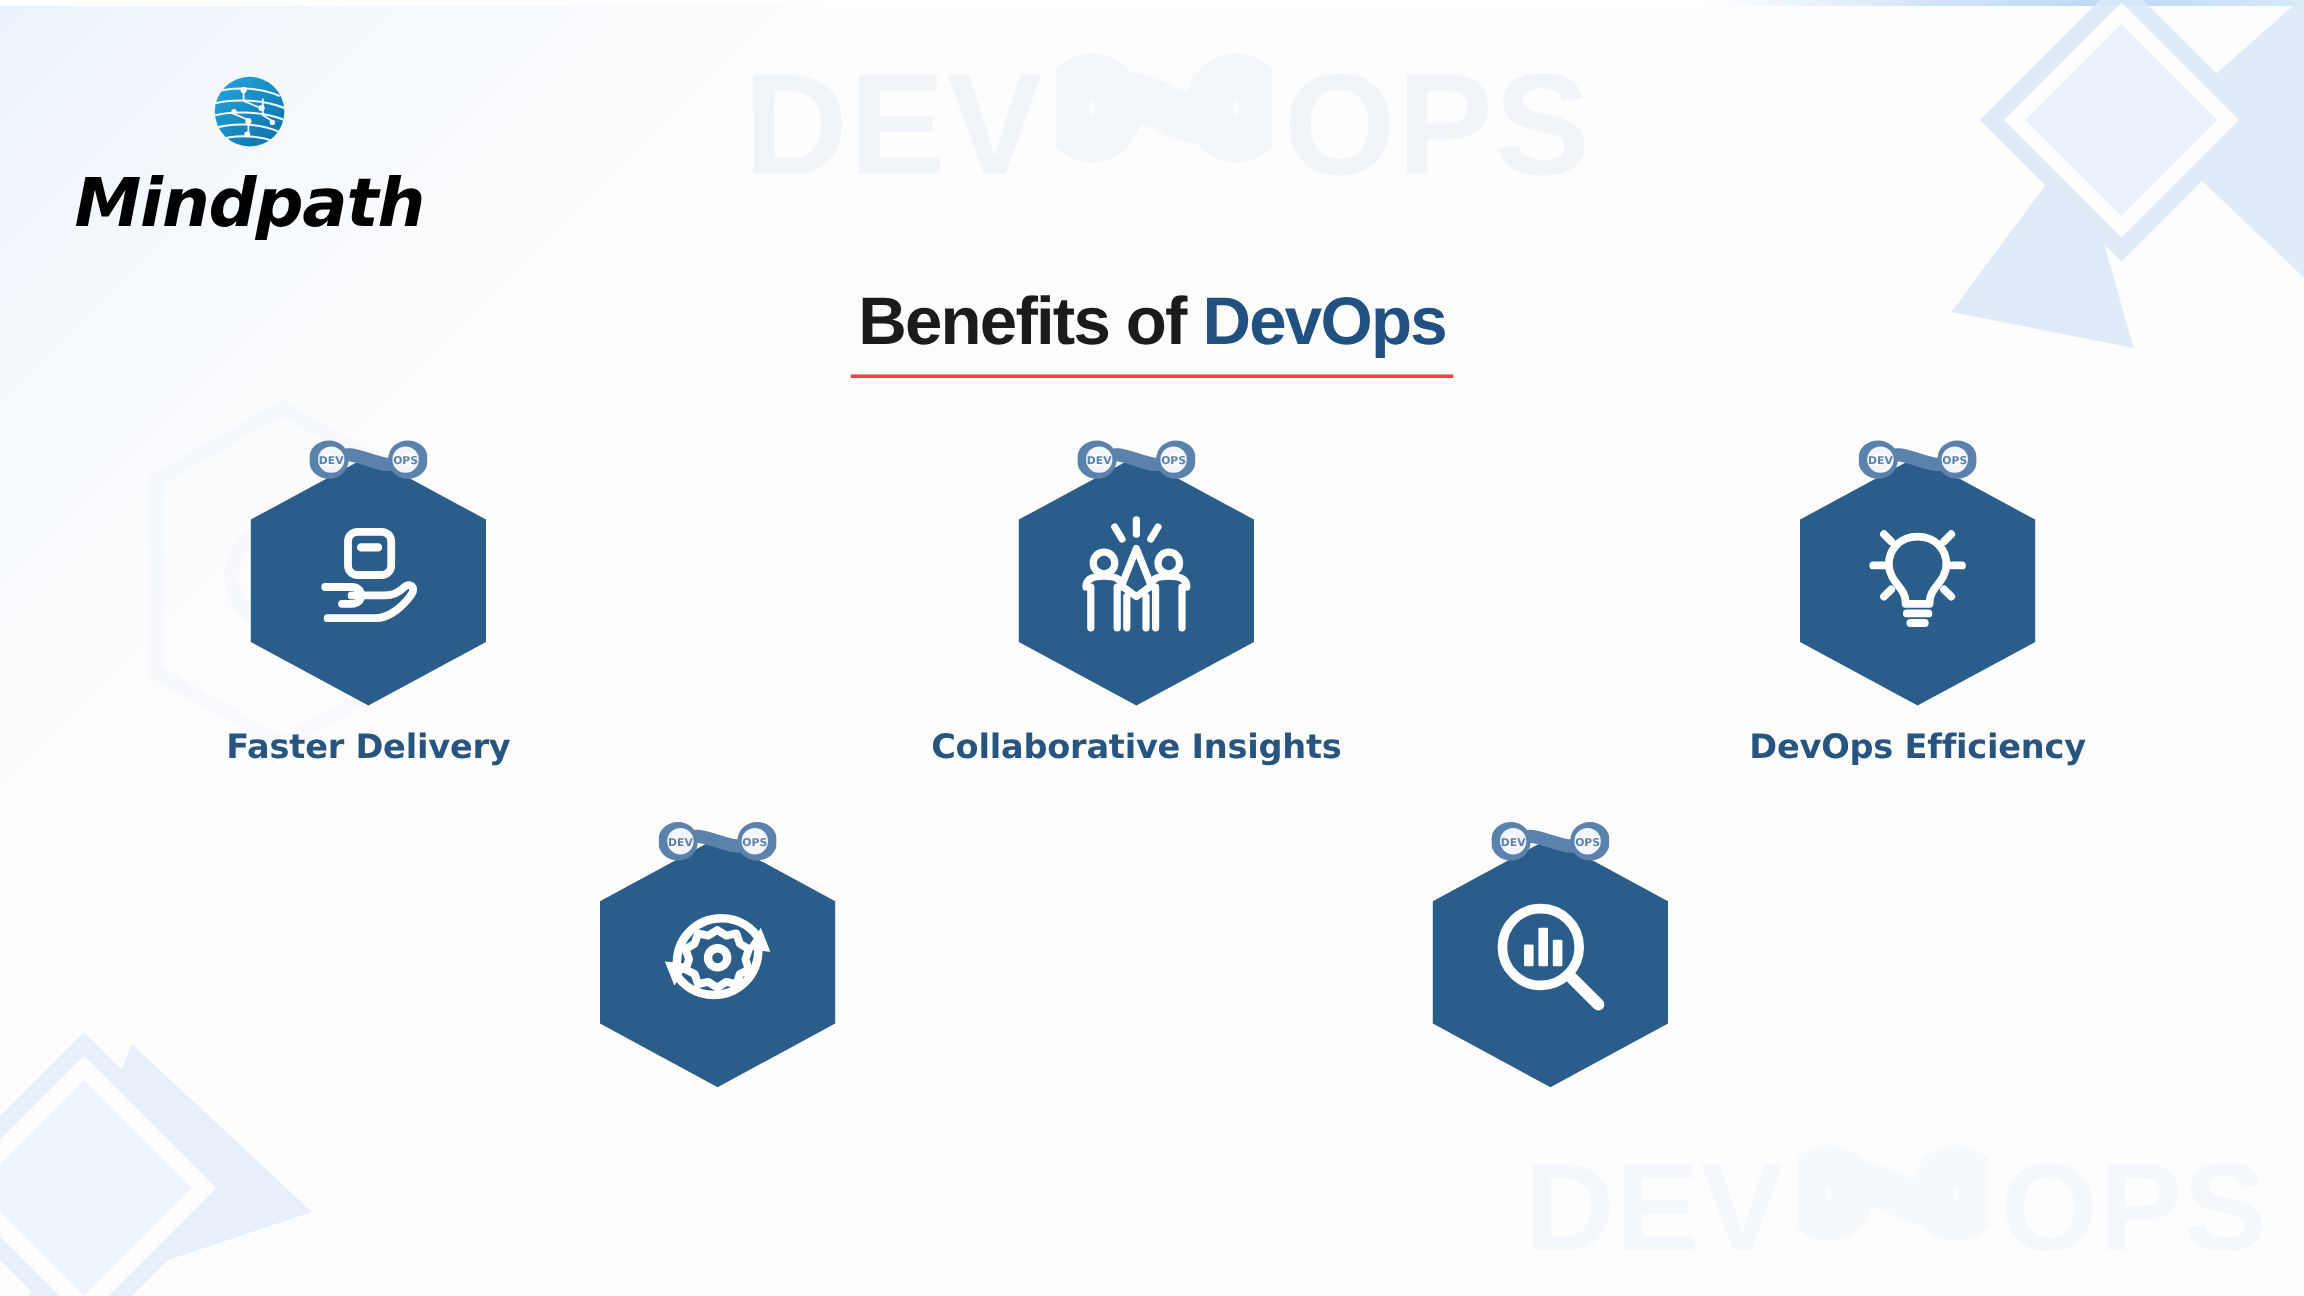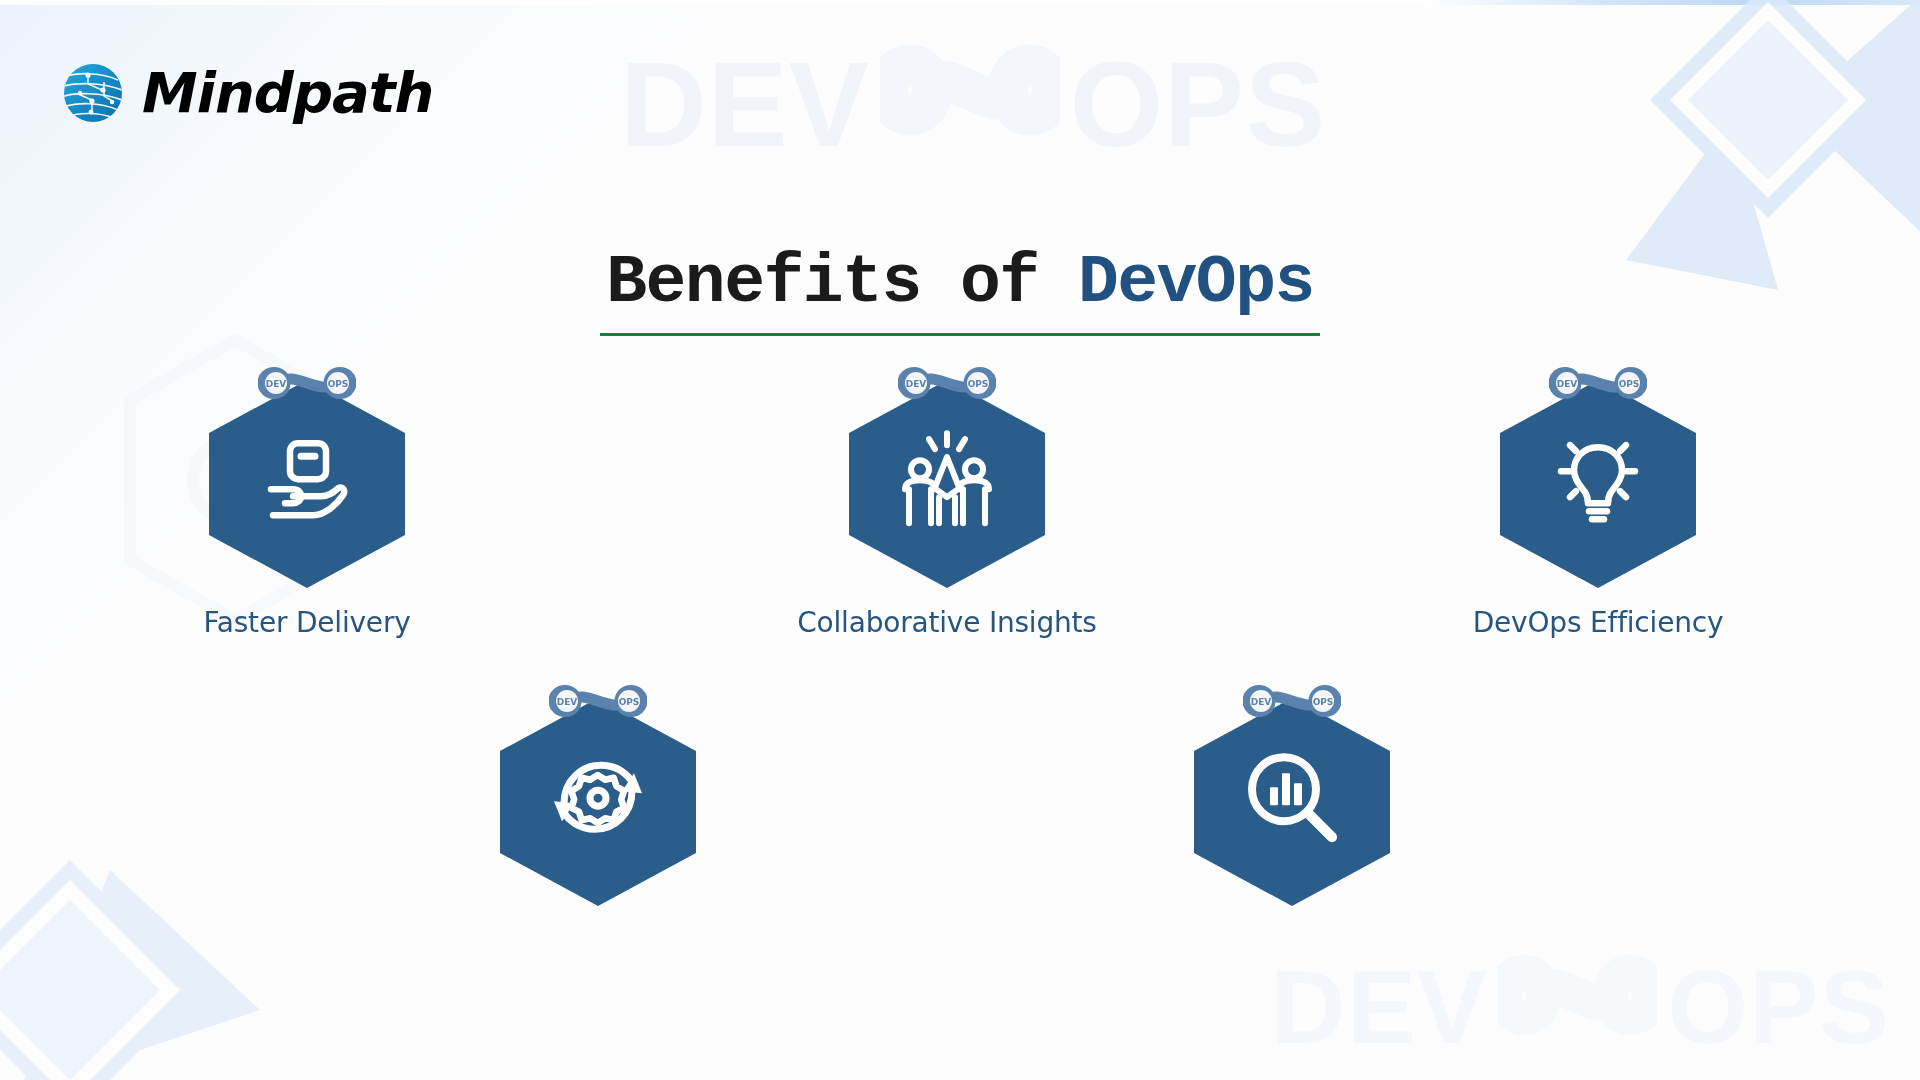--- a/index.html
+++ b/index.html
@@ -78,20 +78,21 @@
   }
 
   
   .logo {
     position: absolute;
     top: 62px;
     left: 62px;
     display: flex;
     align-items: center;
     gap: 18px;
+    flex-direction: column;
   }
   .logo-mark { width: 62px; height: 62px; display: block; }
   .logo-text {
     font-family: "DejaVu Sans", sans-serif;
     font-size: 56px;
     font-weight: 700;
     font-style: italic;
     color: #000000;
     letter-spacing: -1px;
     line-height: 1;
@@ -100,28 +101,28 @@
   
   .title-wrap {
     position: absolute;
     top: 200px;
     left: 0;
     width: 1920px;
     text-align: center;
   }
   .title {
     display: inline-block;
-    font-family: Liberation Mono, monospace;
-    font-size: 68px;
+    font-family: Liberation Sans, sans-serif;
+    font-size: 56px;
     font-weight: 700;
     color: #1b1b1b;
     letter-spacing: -1.5px;
     line-height: 1.08;
     padding: 0 6px 14px 6px;
-    border-bottom: 3px solid #15803d;
+    border-bottom: 3px solid #ef4444;
     white-space: nowrap;
   }
   .title .accent { color: #205180; }
 
   
   .card {
     position: absolute;
     width: 360px;
     text-align: center;
   }
@@ -155,21 +156,21 @@
     transform: translate(-50%, -46%);
     width: 104px;
     height: 104px;
     z-index: 2;
   }
   .glyph svg { display: block; }
   .card-label {
     margin-top: 16px;
     font-family: "DejaVu Sans", sans-serif;
     font-size: 28px;
-    font-weight: 400;
+    font-weight: 700;
     color: #27557f;
     letter-spacing: -0.2px;
     white-space: nowrap;
   }
 
   
   .card-1 { left:  127px; top: 360px; }
   .card-2 { left:  767px; top: 360px; }
   .card-3 { left: 1418px; top: 360px; }
   .card-4 { left:  418px; top: 678px; }

